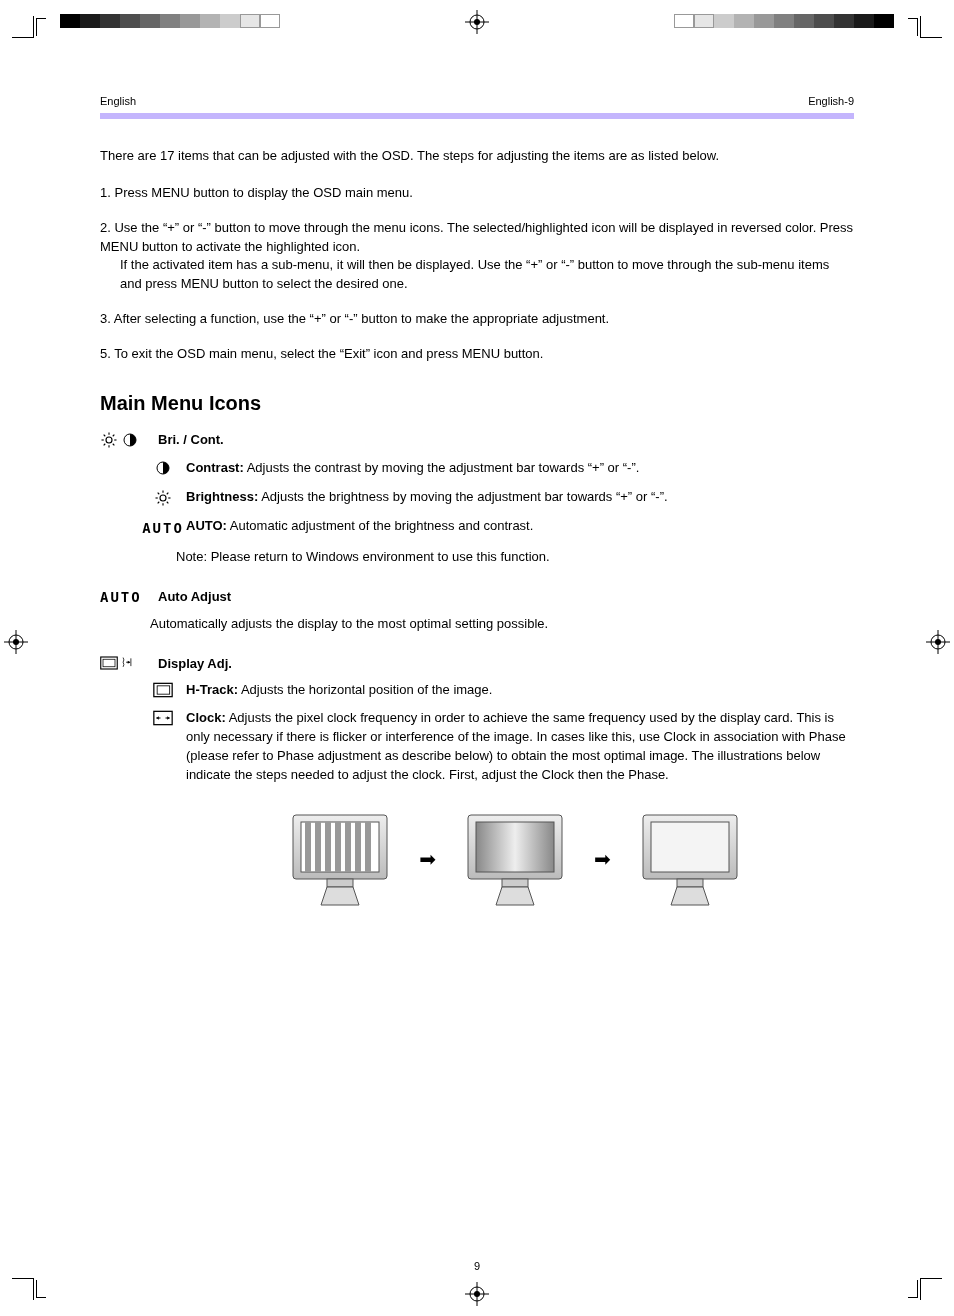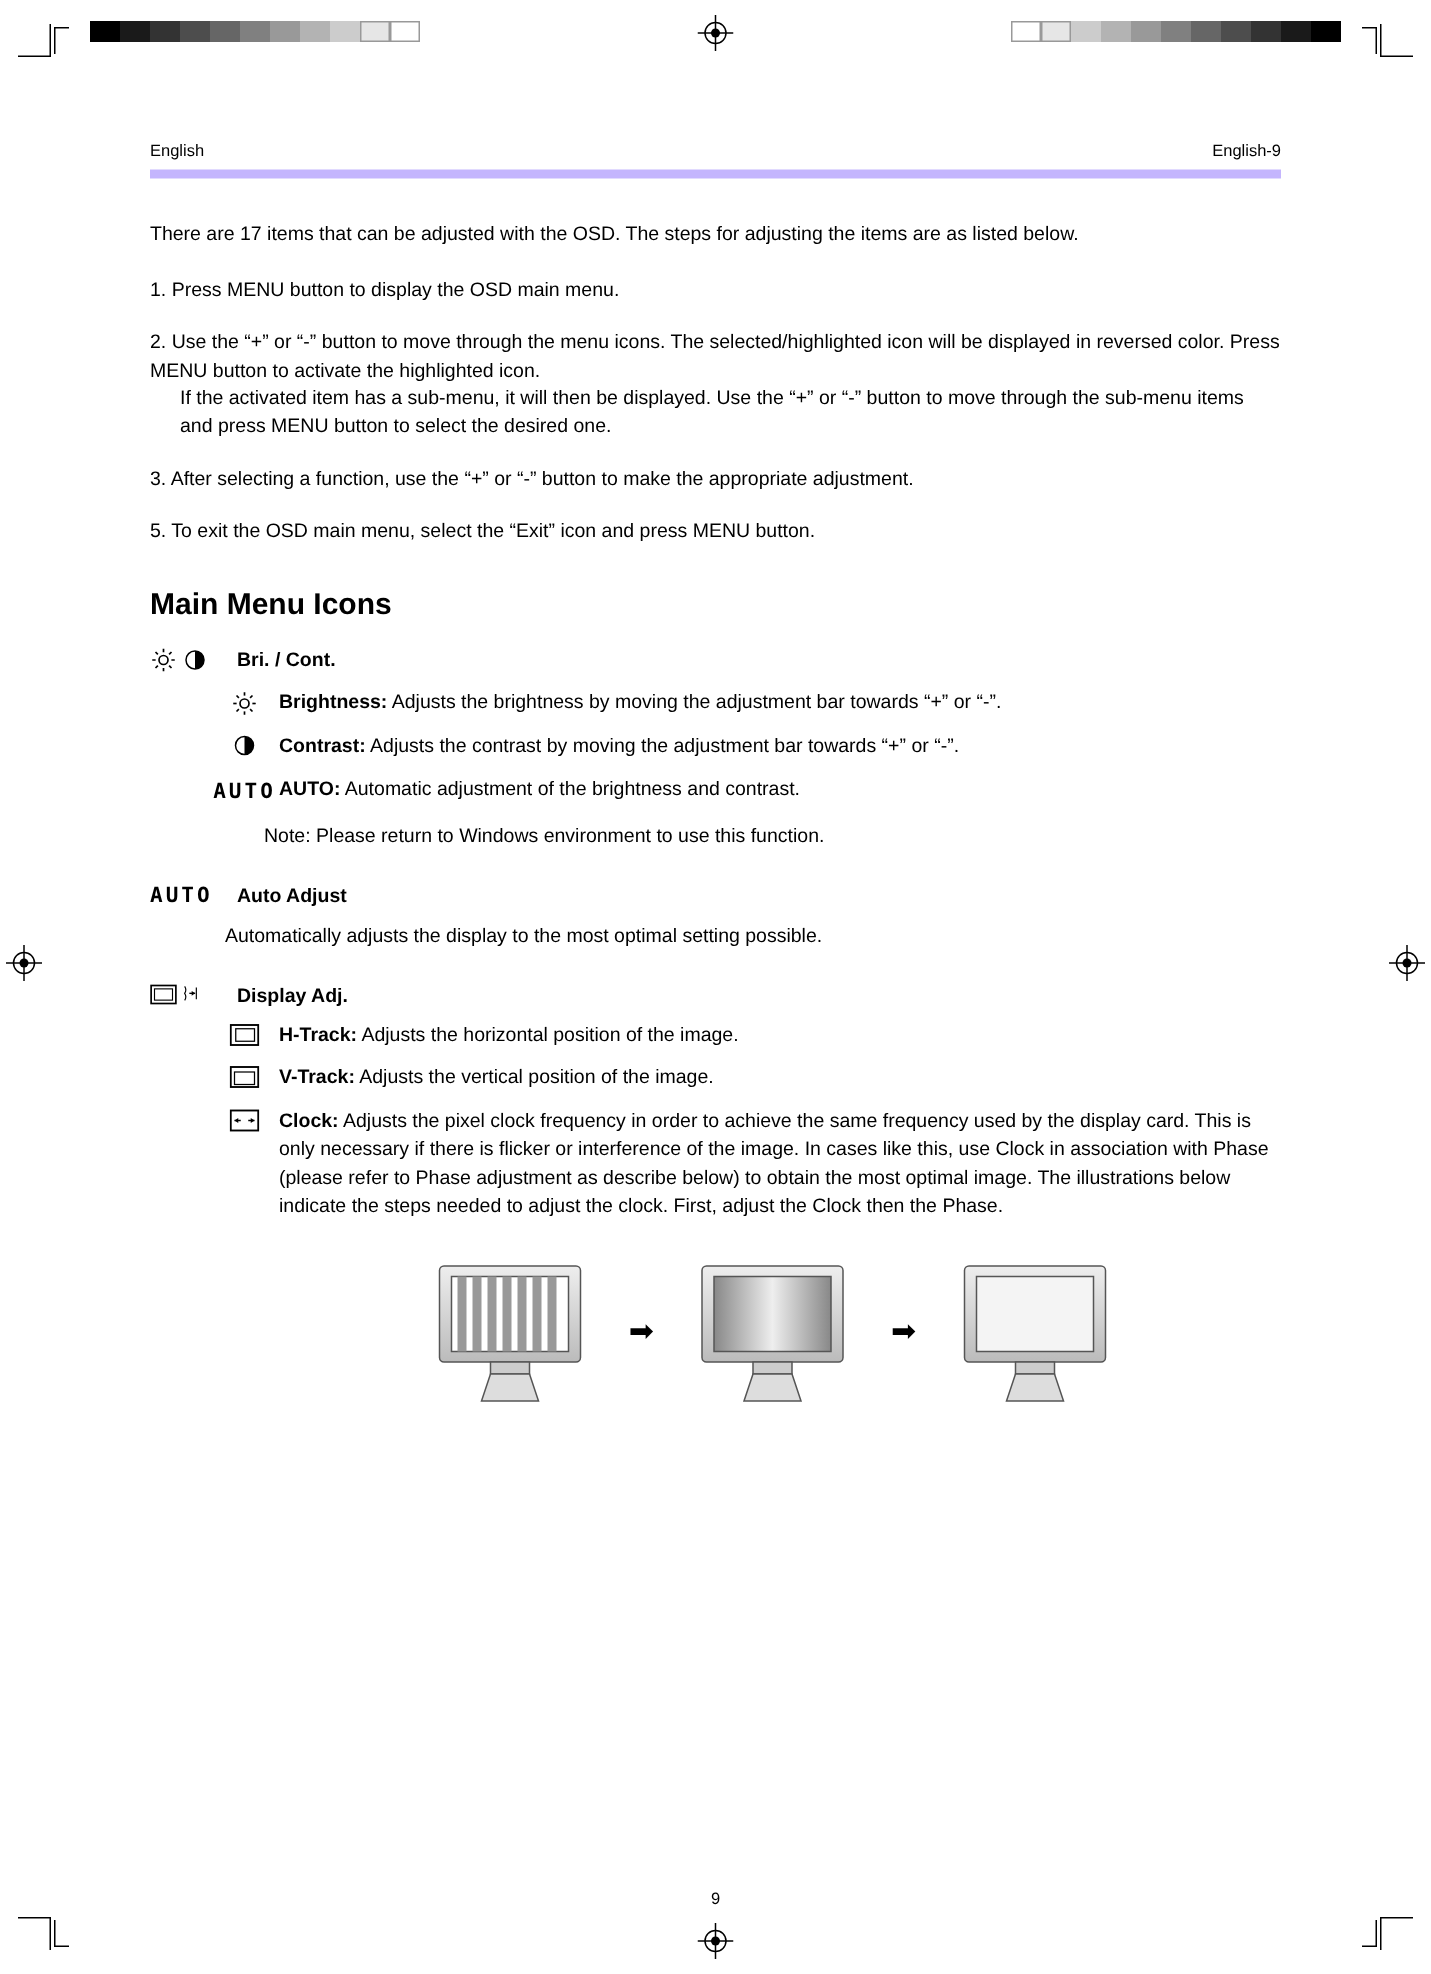--- a/index.html
+++ b/index.html
@@ -167,47 +167,47 @@
           </svg>
         <svg class="icon" width="16" height="16" viewBox="0 0 24 24">
             <circle cx="12" cy="12" r="9" fill="none" stroke="#000" stroke-width="1.5"></circle>
             <path d="M12 3 A9 9 0 0 1 12 21 Z" fill="#000"></path>
           </svg>
       </div>
       <span class="menu-title">Bri. / Cont.</span>
     </div>
     <div class="menu-item">
       <div class="item-icon">
+          <svg class="icon" width="16" height="16" viewBox="0 0 24 24">
+            <circle cx="12" cy="12" r="9" fill="none" stroke="#000" stroke-width="1.5"></circle>
+            <path d="M12 3 A9 9 0 0 1 12 21 Z" fill="#000"></path>
+          </svg>
+        </div>
+      <div class="item-body"><span class="item-label">Contrast:</span> <span>Adjusts the contrast by moving the adjustment bar towards “+” or “-”.</span></div>
+    </div>
+    <div class="menu-item">
+      <div class="item-icon">
           <svg class="icon" width="18" height="18" viewBox="0 0 24 24">
             <circle cx="12" cy="12" r="4" fill="none" stroke="#000" stroke-width="1.5"></circle>
             <g stroke="#000" stroke-width="1.5">
               <line x1="12" y1="2" x2="12" y2="5"></line>
               <line x1="12" y1="19" x2="12" y2="22"></line>
               <line x1="2" y1="12" x2="5" y2="12"></line>
               <line x1="19" y1="12" x2="22" y2="12"></line>
               <line x1="4.9" y1="4.9" x2="7" y2="7"></line>
               <line x1="17" y1="17" x2="19.1" y2="19.1"></line>
               <line x1="4.9" y1="19.1" x2="7" y2="17"></line>
               <line x1="17" y1="7" x2="19.1" y2="4.9"></line>
             </g>
           </svg>
         </div>
       <div class="item-body"><span class="item-label">Brightness:</span> <span>Adjusts the brightness by moving the adjustment bar towards “+” or “-”.</span></div>
     </div>
     <div class="menu-item">
       <div class="item-icon">
-          <svg class="icon" width="16" height="16" viewBox="0 0 24 24">
-            <circle cx="12" cy="12" r="9" fill="none" stroke="#000" stroke-width="1.5"></circle>
-            <path d="M12 3 A9 9 0 0 1 12 21 Z" fill="#000"></path>
-          </svg>
-        </div>
-      <div class="item-body"><span class="item-label">Contrast:</span> <span>Adjusts the contrast by moving the adjustment bar towards “+” or “-”.</span></div>
-    </div>
-    <div class="menu-item">
-      <div class="item-icon">
           <span class="auto-txt">AUTO</span>
         </div>
       <div class="item-body"><span class="item-label">AUTO:</span> <span>Automatic adjustment of the brightness and contrast.</span></div>
     </div>
     <div class="note-block"><span class="note-label">Note:</span> <span>Please return to Windows environment to use this function.</span></div>
   </div>
 
   <div class="menu-block">
     <div class="menu-head">
       <div class="menu-icon-cell">
@@ -237,29 +237,20 @@
       <span class="menu-title">Display Adj.</span>
     </div>
     <div class="menu-item">
       <div class="item-icon">
           <svg class="icon" width="20" height="16" viewBox="0 0 24 18">
             <rect x="1" y="1" width="22" height="16" fill="none" stroke="#000" stroke-width="1.5"></rect>
             <rect x="5" y="4" width="15" height="10" fill="none" stroke="#000" stroke-width="1"></rect>
           </svg>
         </div>
       <div class="item-body"><span class="item-label">H-Track:</span> <span>Adjusts the horizontal position of the image.</span></div>
-    </div>
-    <div class="menu-item">
-      <div class="item-icon">
-          <svg class="icon" width="20" height="16" viewBox="0 0 24 18">
-            <rect x="1" y="1" width="22" height="16" fill="none" stroke="#000" stroke-width="1.5"></rect>
-            <rect x="4" y="5" width="16" height="10" fill="none" stroke="#000" stroke-width="1"></rect>
-          </svg>
-        </div>
-      <div class="item-body"><span class="item-label">V-Track:</span> <span>Adjusts the vertical position of the image.</span></div>
     </div>
     <div class="menu-item">
       <div class="item-icon">
           <svg class="icon" width="20" height="16" viewBox="0 0 24 18">
             <rect x="1" y="1" width="22" height="16" fill="none" stroke="#000" stroke-width="1.5"></rect>
             <line x1="4" y1="9" x2="9" y2="9" stroke="#000" stroke-width="1.2"></line>
             <polygon points="4,9 7,7 7,11" fill="#000"></polygon>
             <line x1="15" y1="9" x2="20" y2="9" stroke="#000" stroke-width="1.2"></line>
             <polygon points="20,9 17,7 17,11" fill="#000"></polygon>
           </svg>

